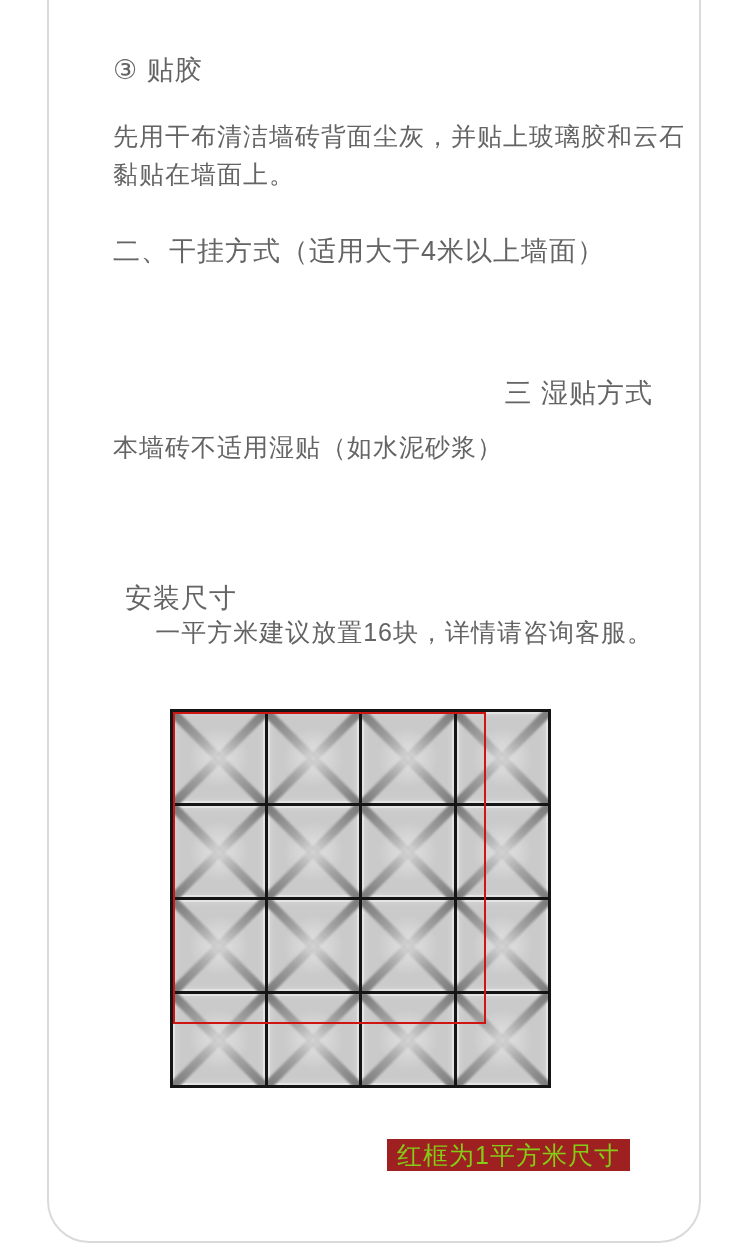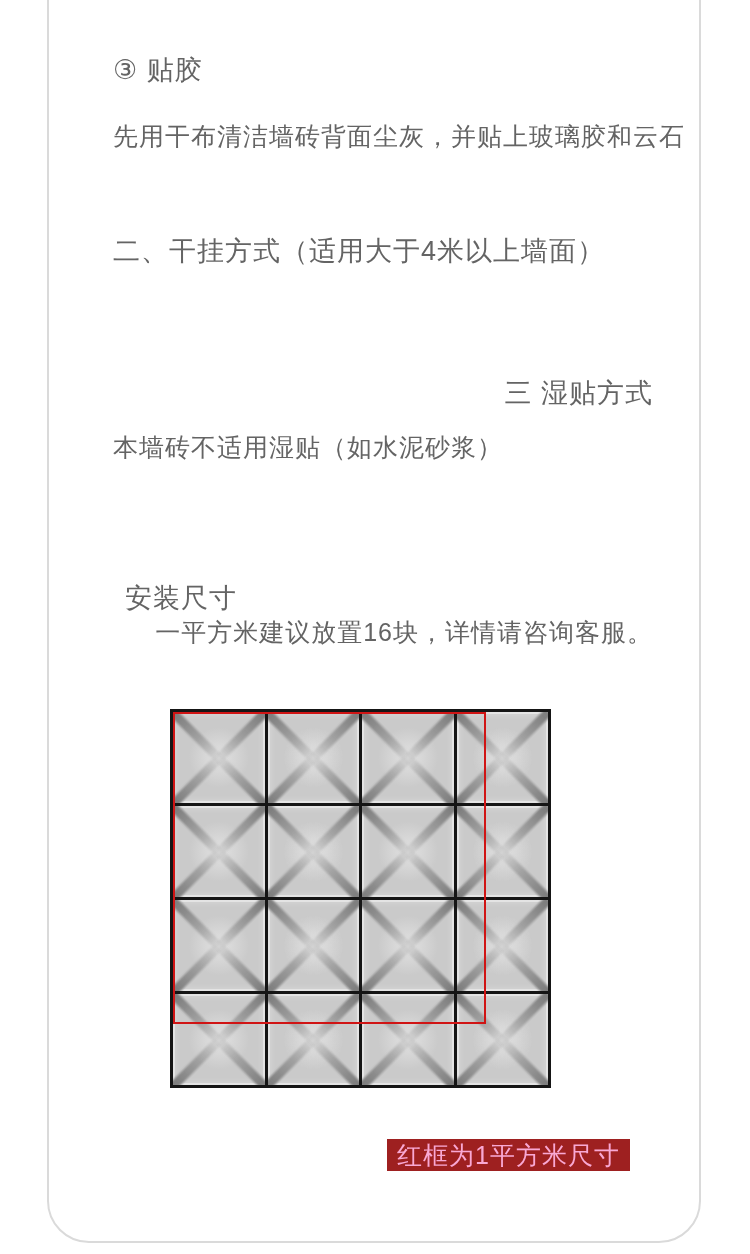--- a/index.html
+++ b/index.html
@@ -67,20 +67,21 @@
 </head>
 <body style="color: rgb(100, 100, 100);">
 
 <div class="card" style="border-color: rgb(218, 218, 218);"></div>
 
 <div class="content">
 
   <div class="txt heading" style="top:51px;">③ 贴胶</div>
   <div class="txt bodytext" style="top:90px;margin-top:27px;">
     <div class="line">先用干布清洁墙砖背面尘灰，并贴上玻璃胶和云石</div>
+    <div class="line">黏贴在墙面上。</div>
   </div>
 
   <div class="txt heading" style="top:232px;">二、干挂方式（适用大于4米以上墙面）</div>
 
   <div class="txt heading" style="top:374px;text-align:right;">三 湿贴方式</div>
   <div class="txt bodytext" style="top:428px;">
     <div class="line">本墙砖不适用湿贴（如水泥砂浆）</div>
   </div>
 
   <div class="txt heading" style="top:579px;margin-left:12px;">安装尺寸</div>
@@ -103,15 +104,15 @@
         <div class="tile"></div>
         <div class="tile"></div>
         <div class="tile"></div>
         <div class="tile"></div>
         <div class="tile"></div>
         <div class="tile"></div>
       </div>
     <div class="red-frame" style="border-color: rgb(208, 20, 20);"></div>
   </div>
 
-  <div class="caption-badge" style="background: rgb(158, 32, 32); color: #f9a8d4;">红框为1平方米尺寸</div>
+  <div class="caption-badge" style="background: rgb(158, 32, 32); color: #84cc16;">红框为1平方米尺寸</div>
 
 </div>
 
 </body></html>

